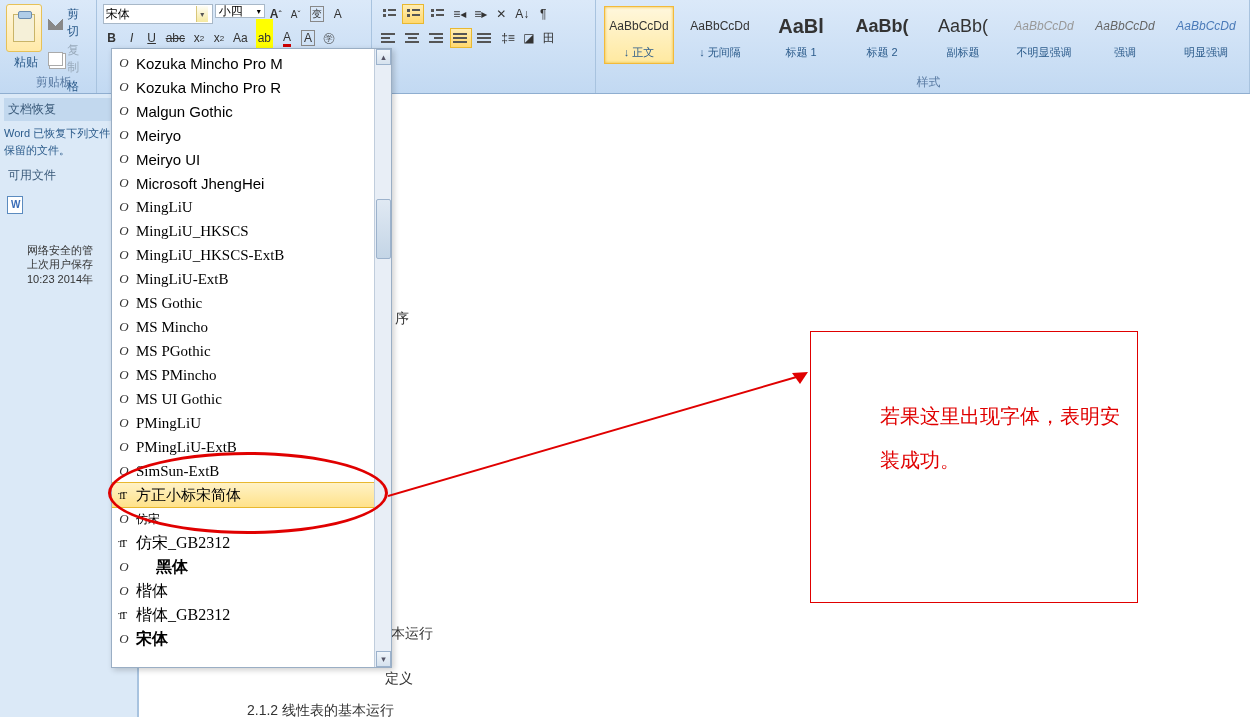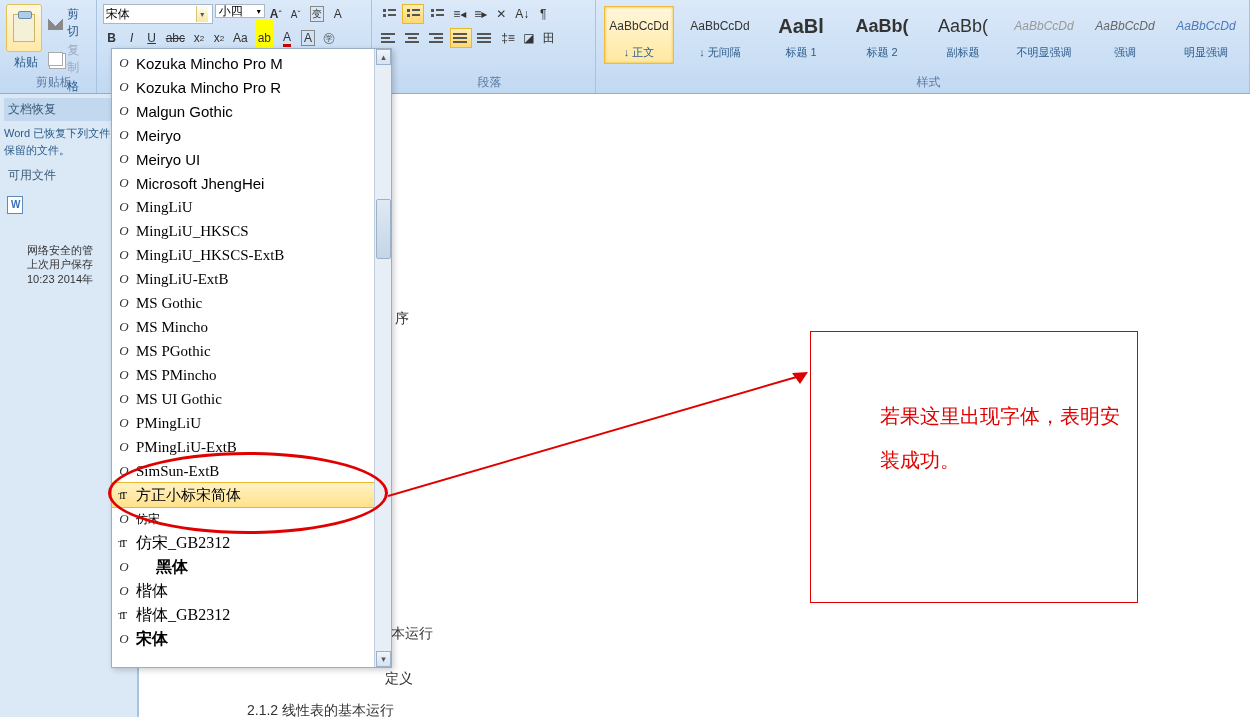--- a/index.html
+++ b/index.html
@@ -194,21 +194,20 @@
           <span class="align-ico">
             <span style="width:14px"></span>
             <span style="width:14px"></span>
             <span style="width:14px"></span>
           </span>
         </button>
       <button class="tbtn">‡≡</button>
       <button class="tbtn">◪</button>
       <button class="tbtn">田</button>
     </div>
-    <div class="group-label">段落</div>
   </div>
 
   <div class="ribbon-group style-group">
     <div class="style-gallery" id="style-gallery">
         <div class="style-item sel">
           <div class="style-prev" style="font-size:12px;color:#333;">AaBbCcDd</div>
           <div class="style-lbl">↓ 正文</div>
         </div>
         <div class="style-item">
           <div class="style-prev" style="font-size:12px;color:#333;">AaBbCcDd</div>

